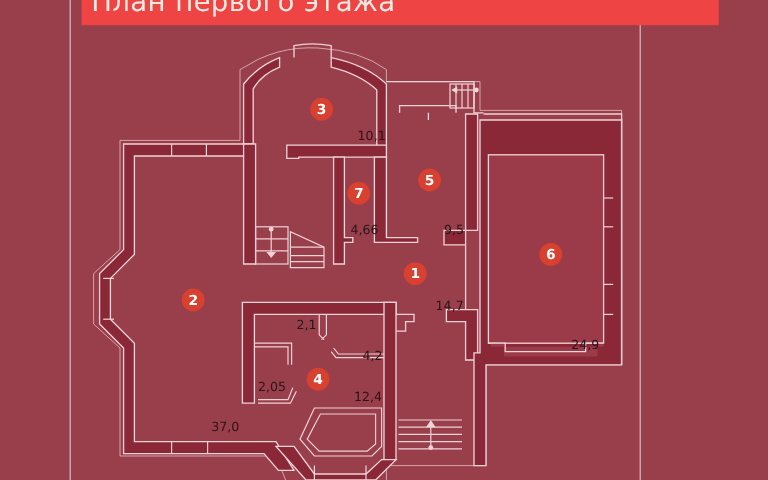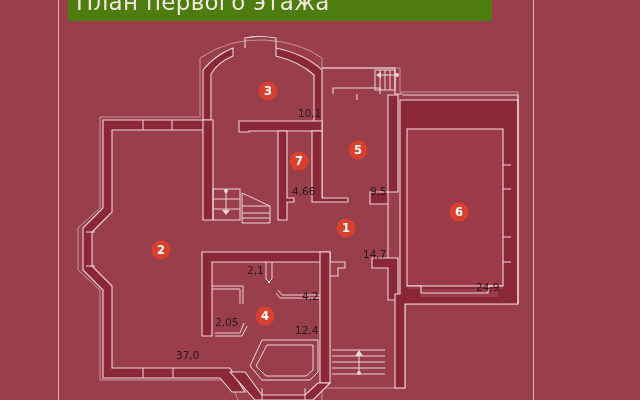--- a/index.html
+++ b/index.html
@@ -3,22 +3,22 @@
   <meta charset="utf-8">
   <style>
     html, body { margin: 0; padding: 0; }
     body {
       width: 640px; height: 400px; overflow: hidden; position: relative;
       background: #983f4b;
       font-family: "DejaVu Sans", sans-serif;
     }
     .frame-line { position: absolute; top: 0; bottom: 0; width: 1px; background: #e7c6cc; opacity: .9; }
     .header-band {
-      position: absolute; left: 68px; top: 0; width: 424px; height: 21px;
-      background: #4d7c0f; overflow: hidden;
+      position: absolute; left: 68px; top: 0; width: 531px; height: 21px;
+      background: #ef4444; overflow: hidden;
     }
     .header-title {
       position: absolute; left: 8px; top: -11px;
       font-family: "DejaVu Sans", sans-serif; font-size: 23px; color: #f1e8df;
       letter-spacing: 0.3px; white-space: nowrap;
     }
     svg.plan { position: absolute; left: 0; top: 0; }
     .wall { fill: #8a2838; stroke: #f0d3d6; stroke-width: 1.1; }
     .outline { fill: none; stroke: #f0d3d6; stroke-width: 1.1; }
     .outline-soft { fill: none; stroke: #e9c2c7; stroke-width: 0.8; opacity: .8; }

